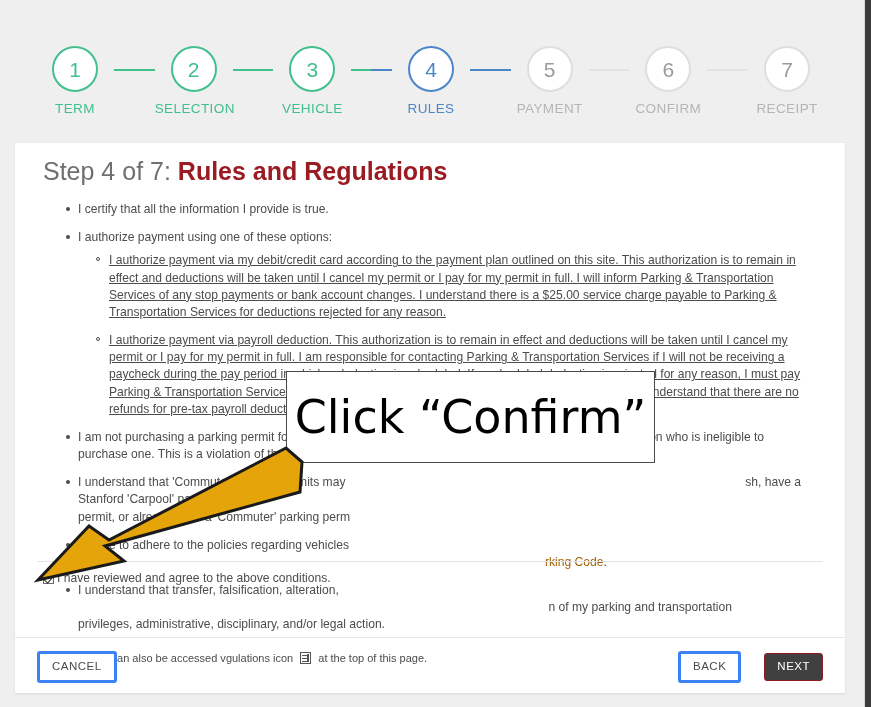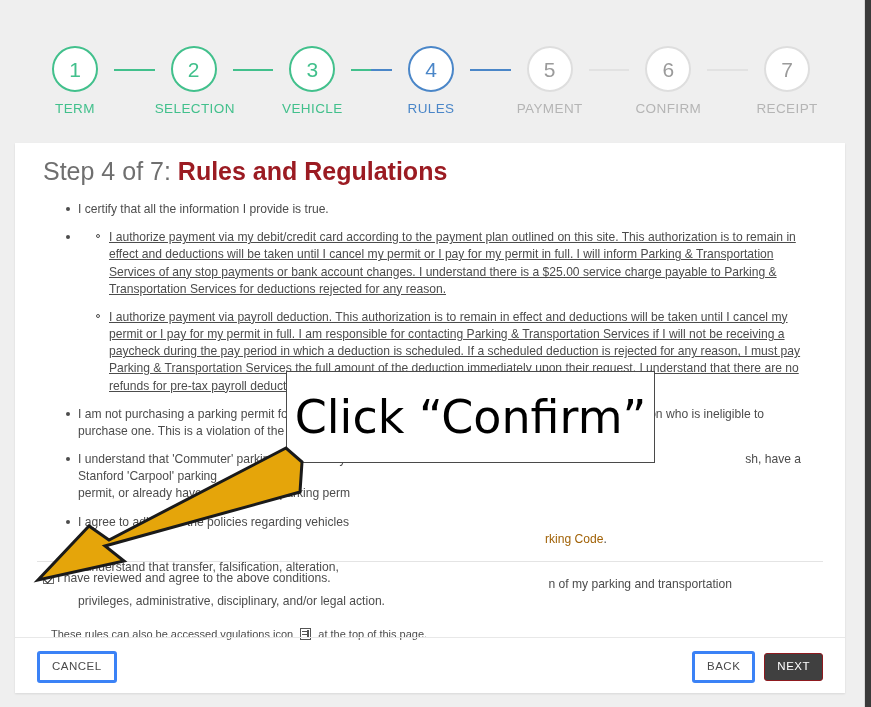--- a/index.html
+++ b/index.html
@@ -252,21 +252,21 @@
     background: #fff;
     border: 3px solid #3b82f6;
     color: #4a4a4a;
   }
   .btn-primary {
     background: #404040;
     border: 1px solid #8f1a1f;
     color: #fff;
   }
   #footer-spacer { flex: 1 1 auto; }
-  #back-button { margin-right: 9px; }
+  #back-button { margin-right: 23px; }
 
   
   #overlay-callout {
     position: absolute;
     left: 286px;
     top: 371px;
     width: 367px;
     height: 90px;
     background: #ffffff;
     border: 1px solid #4a4a4a;
@@ -344,20 +344,21 @@
 
   <h1 id="page-title"><span>Step 4 of 7: </span><span class="accent">Rules and Regulations</span></h1>
 
   <ul class="rules">
 
     <li>
       <span>I certify that all the information I provide is true.</span>
     </li>
 
     <li class="tight">
+      <span>I authorize payment using one of these options:</span>
       <ul class="sub">
         <li>
           <span>I authorize payment via my debit/credit card according to the payment plan outlined on this site. This authorization is to remain in effect and deductions will be taken until I cancel my permit or I pay for my permit in full. I will inform Parking &amp; Transportation Services of any stop payments or bank account changes. I understand there is a $25.00 service charge payable to Parking &amp; Transportation Services for deductions rejected for any reason.</span>
         </li>
         <li>
           <span>I authorize payment via payroll deduction. This authorization is to remain in effect and deductions will be taken until I cancel my permit or I pay for my permit in full. I am responsible for contacting Parking &amp; Transportation Services if I will not be receiving a paycheck during the pay period in which a deduction is scheduled. If a scheduled deduction is rejected for any reason, I must pay Parking &amp; Transportation Services the full amount of the deduction immediately upon their request. I understand that there are no refunds for pre-tax payroll deduction purchases.</span>
         </li>
       </ul>
     </li>
 

